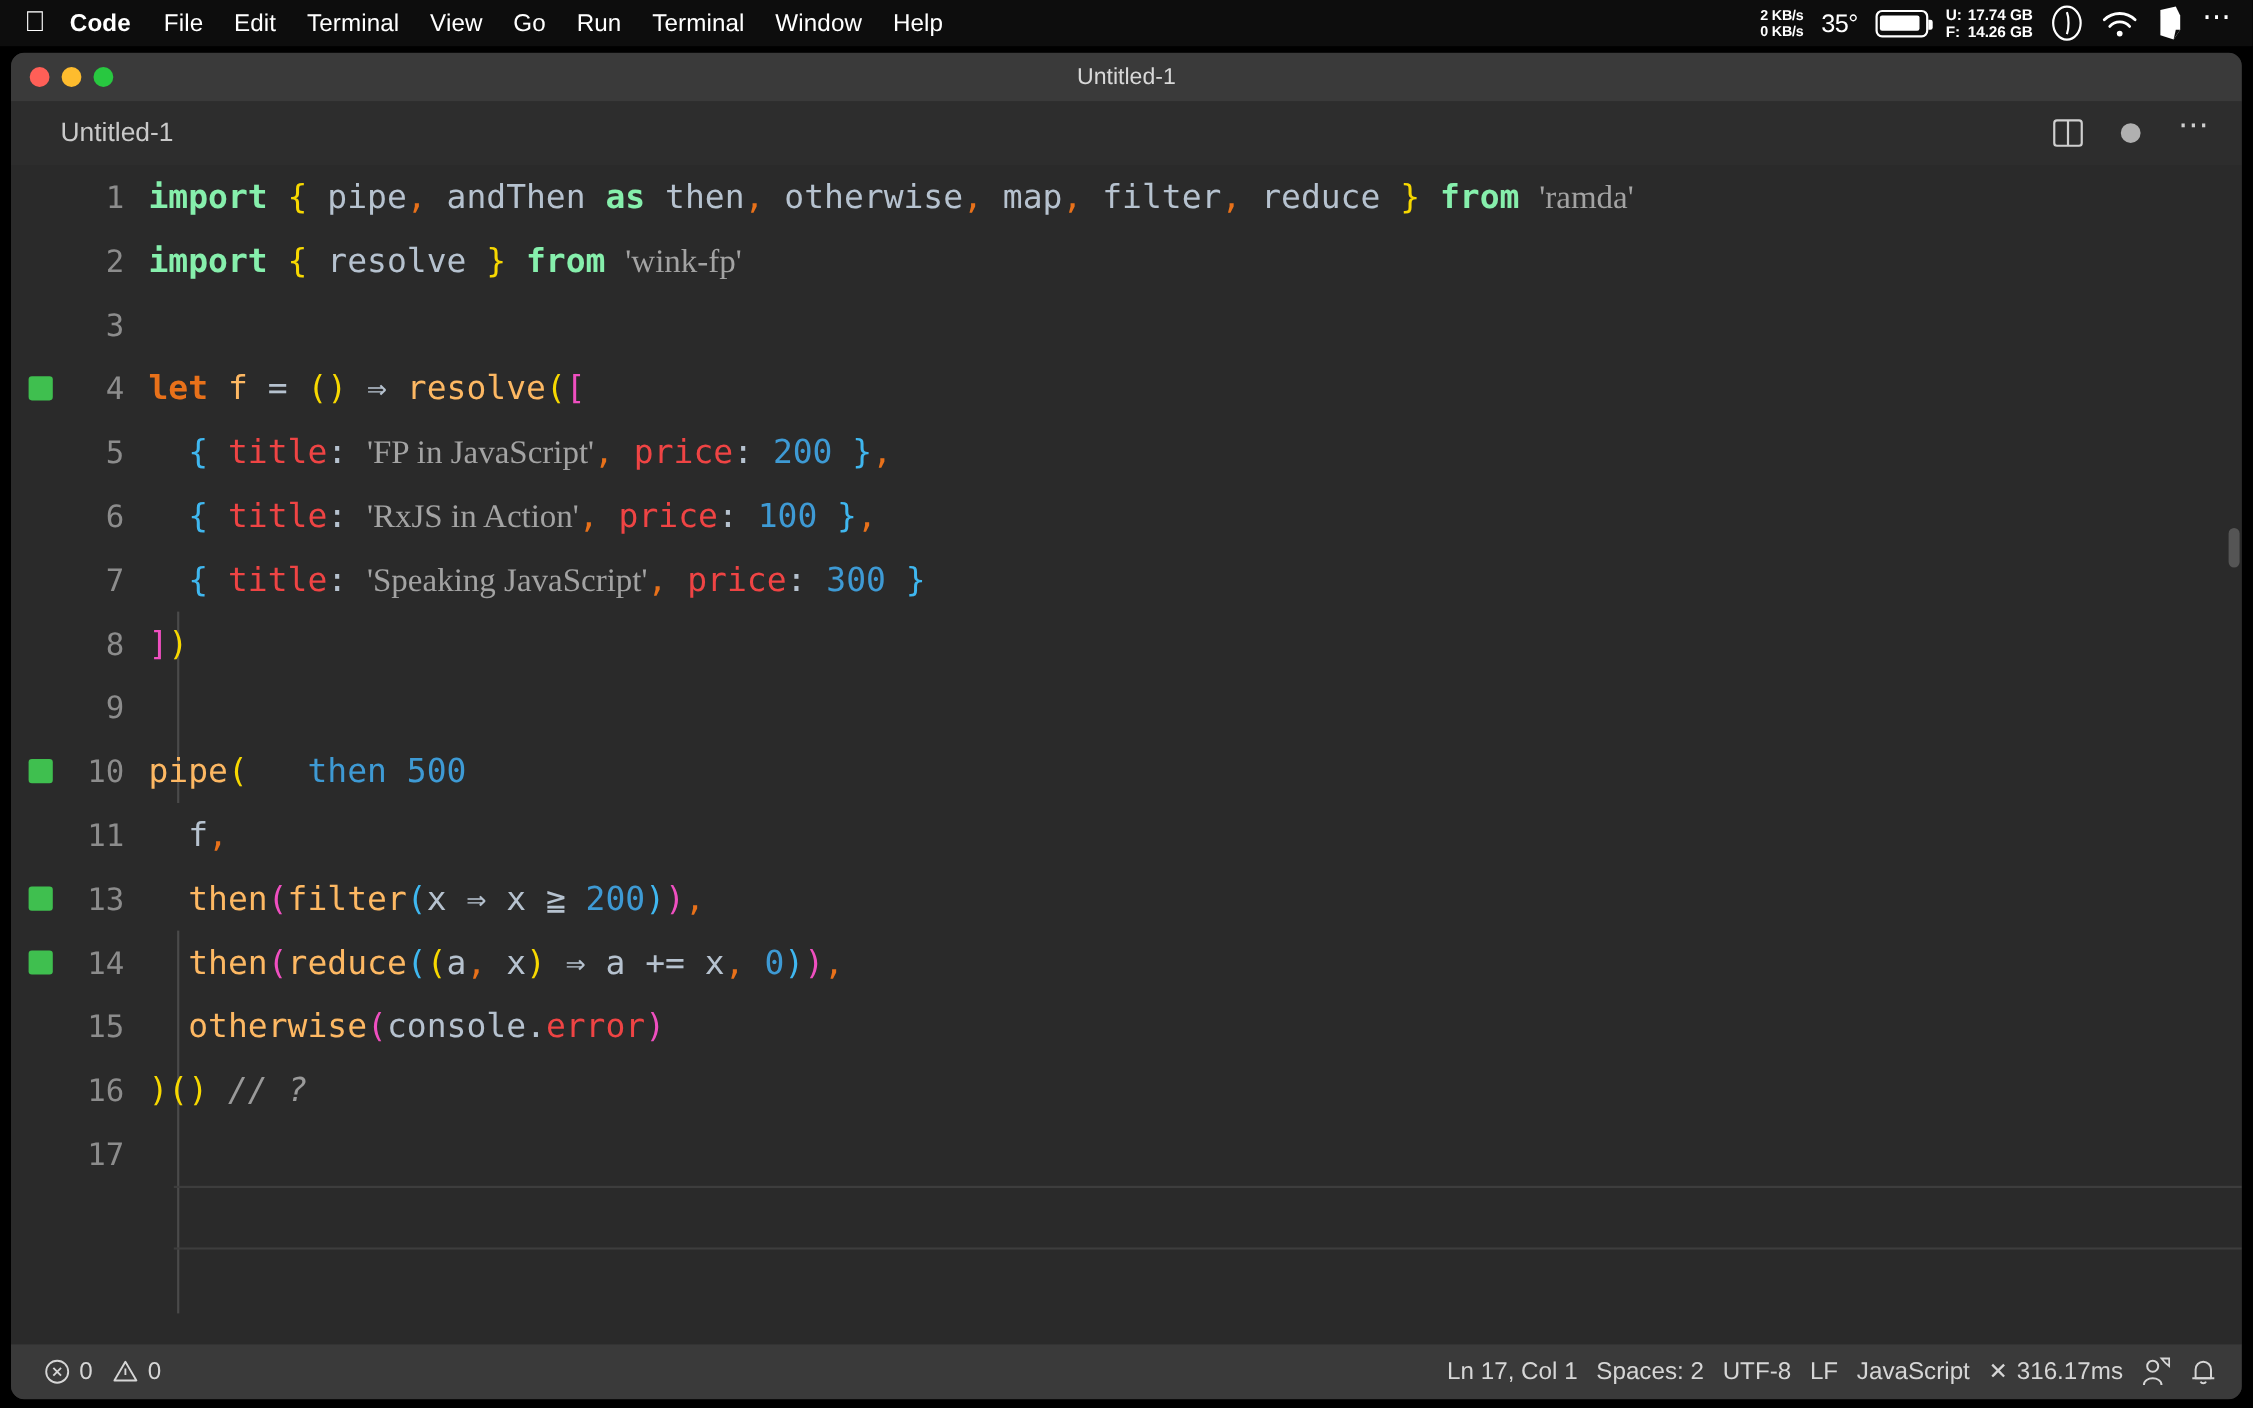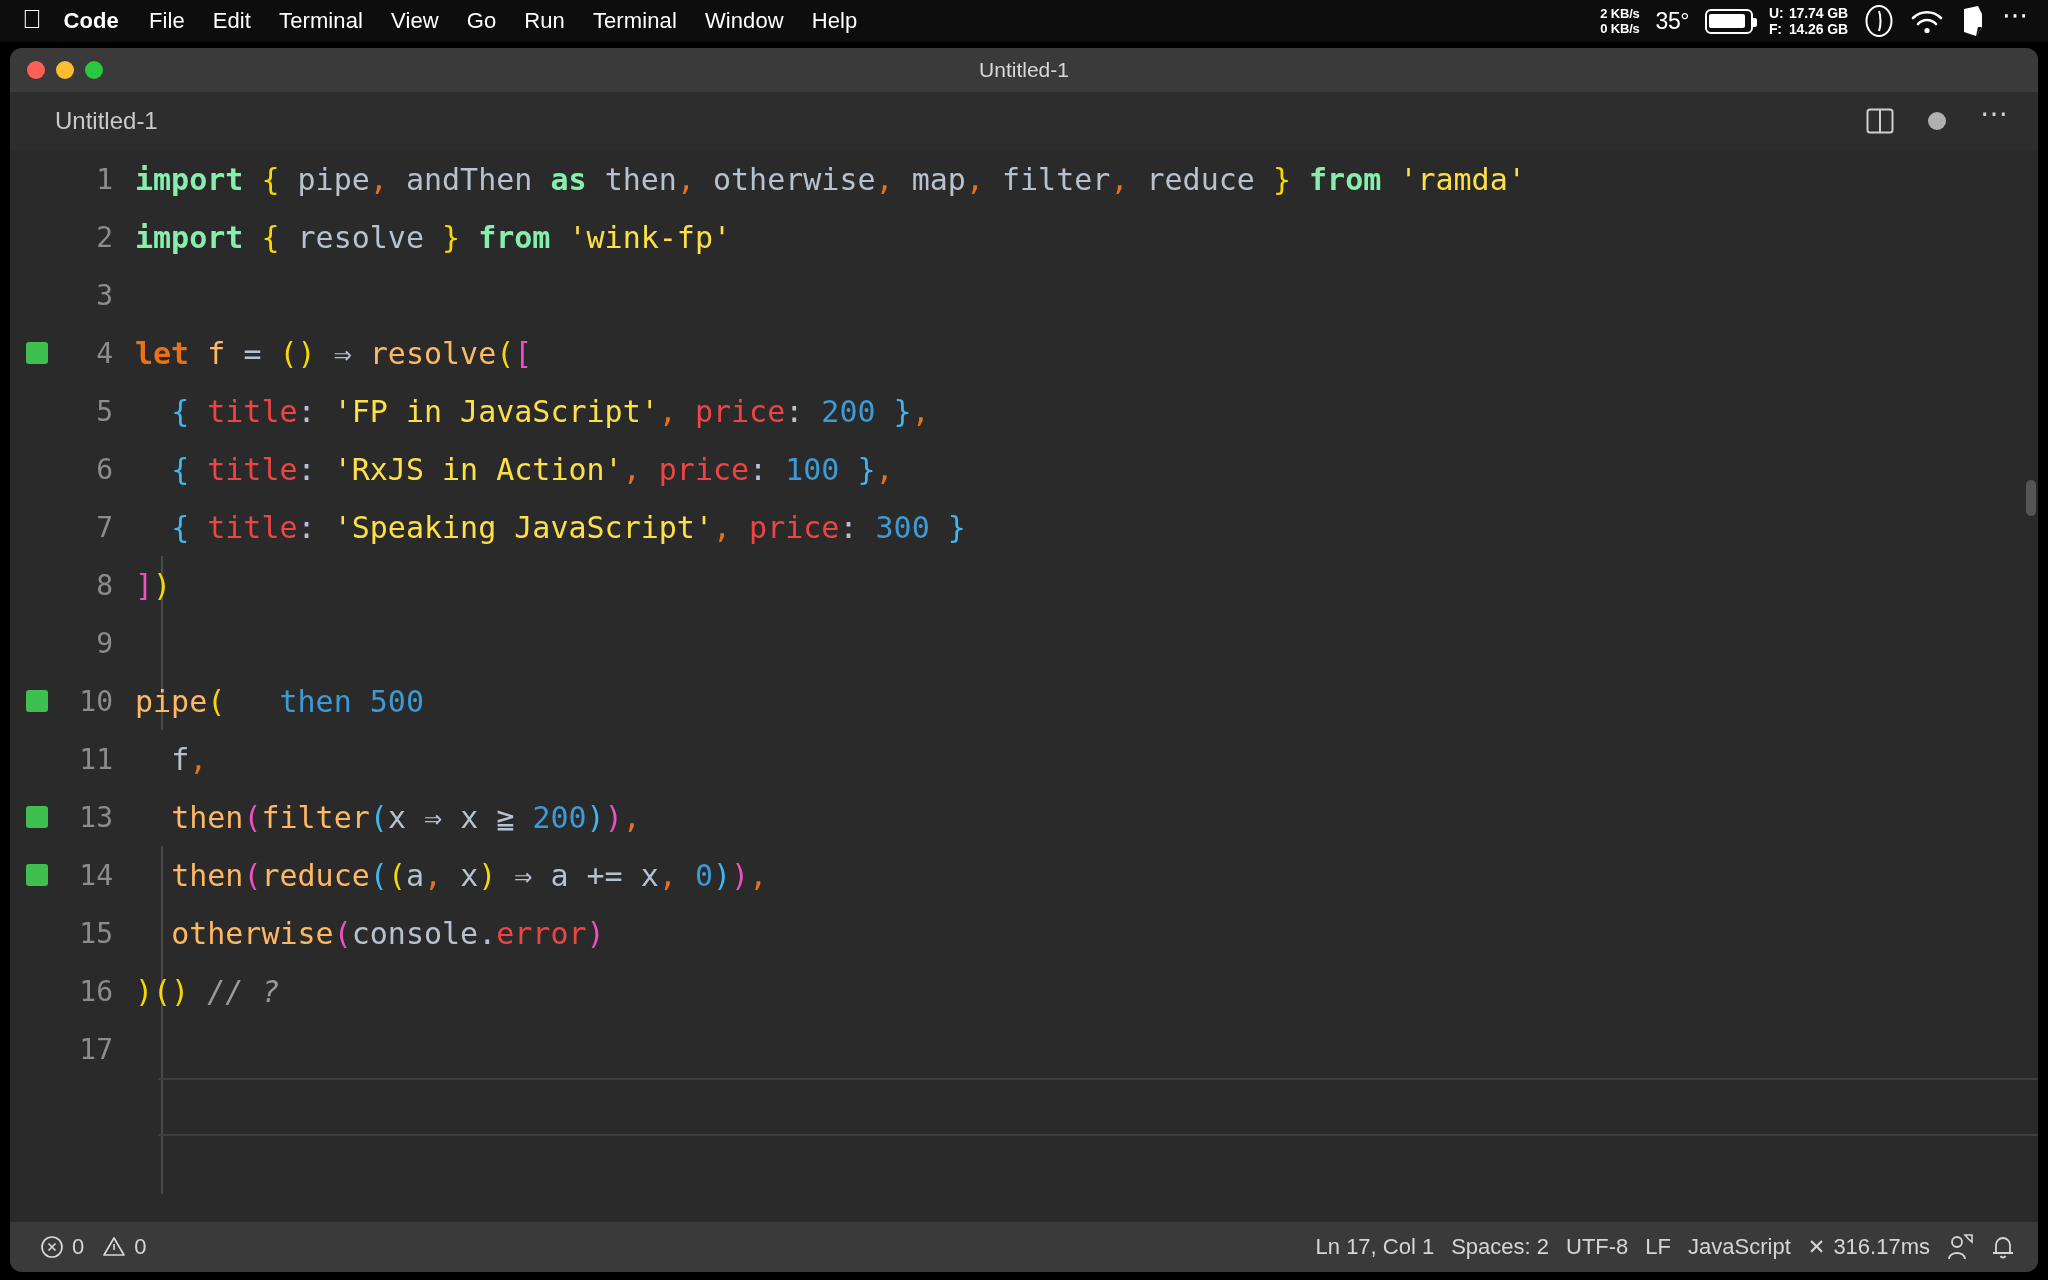--- a/index.html
+++ b/index.html
@@ -165,21 +165,21 @@
     left: 148px; right: 0;
     height: 58px;
     border-top: 2px solid #3d3d3d;
     border-bottom: 2px solid #3d3d3d;
     pointer-events: none;
   }
 
   
   .t-kw      { color: #86efac; font-weight: bold; }
   .t-plain   { color: #b6c2cf; }
-  .t-str     { color: #fde047; }
+  .t-str     { color: #a3a3a3; font-family: Liberation Serif, serif; }
   .t-num     { color: #3e9ad4; }
   .t-fn      { color: #fdb863; }
   .t-prop    { color: #ef4444; }
   .t-comment { color: #9a9a9a; font-style: italic; }
   .t-br1     { color: #f7d800; }
   .t-br2     { color: #ef4fc0; }
   .t-br3     { color: #3fb7ef; }
   .t-comma   { color: #e8711a; }
   .t-arrow   { color: #b6c2cf; }
   .t-let     { color: #e8711a; font-weight: bold; }

